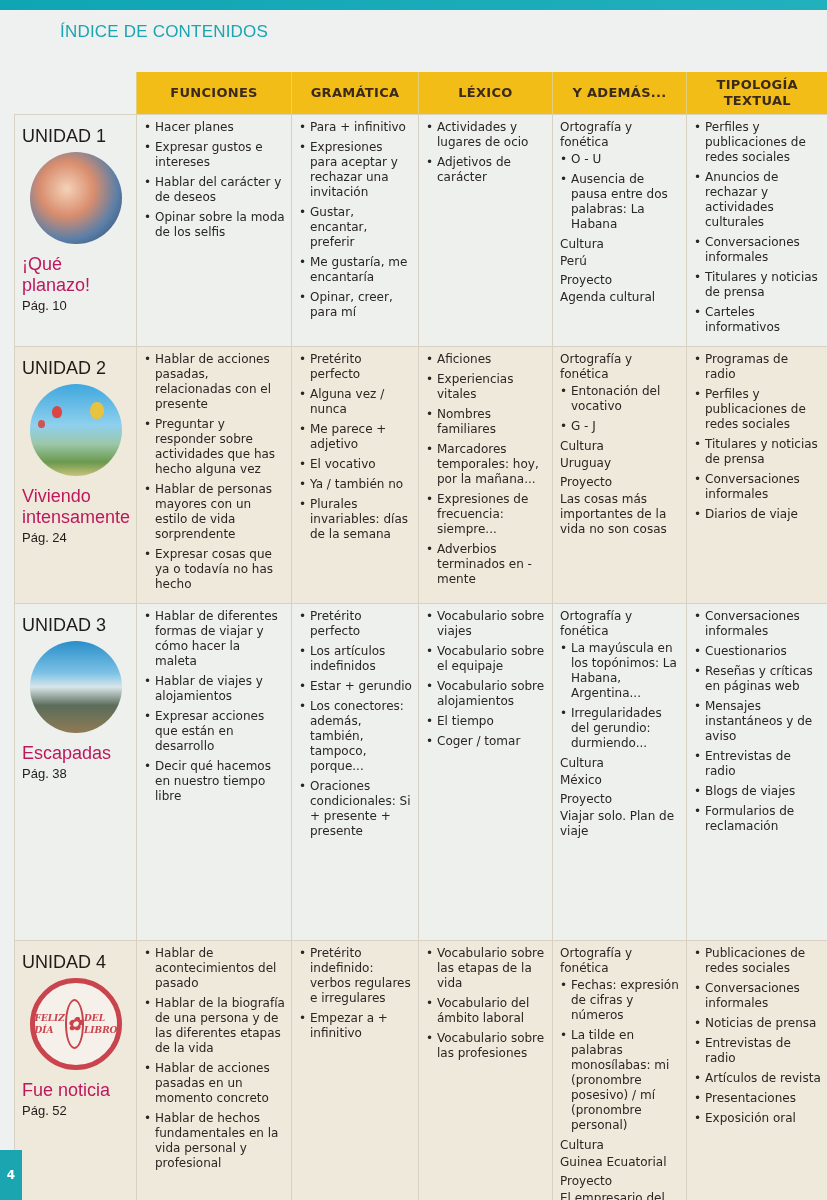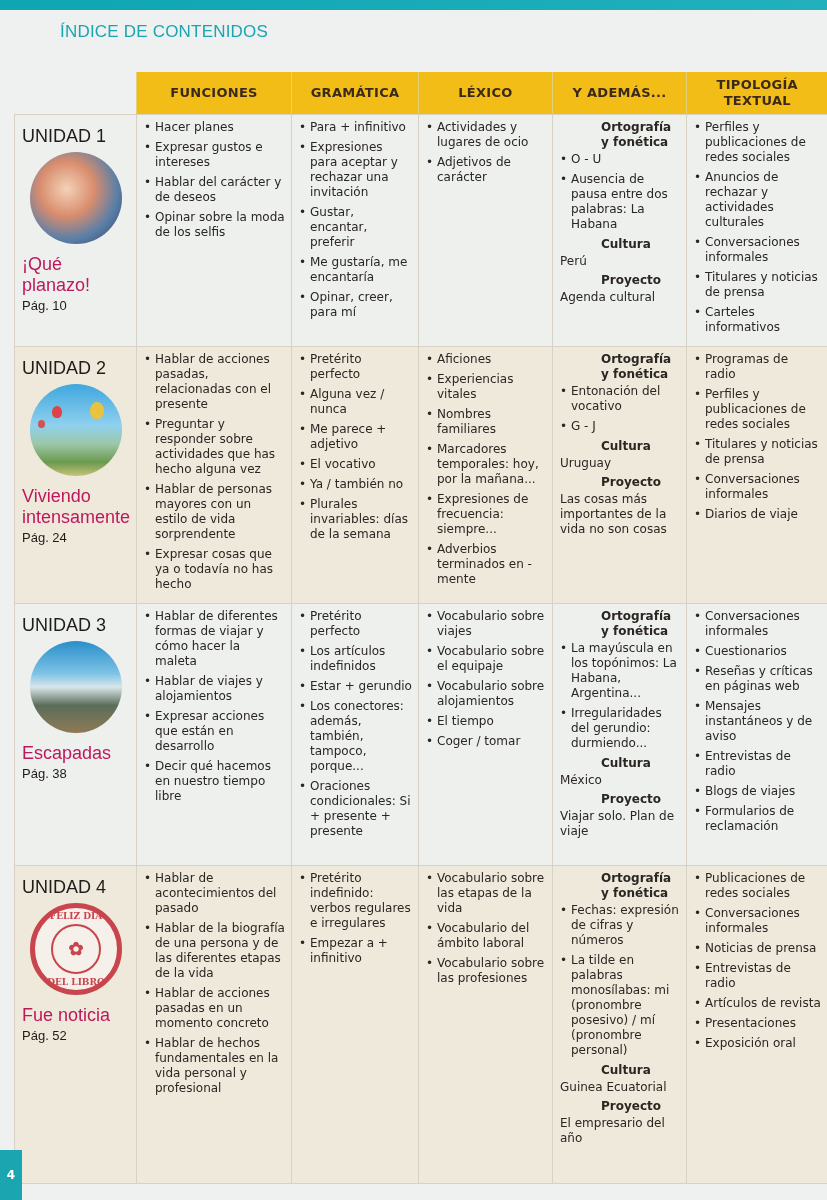--- a/index.html
+++ b/index.html
@@ -40,31 +40,31 @@
   .unit-label { font-family:"Liberation Sans", sans-serif; font-size:18px; color:#1f1c19; }
   .unit-img {
     width:92px; height:92px; border-radius:50%; margin:8px auto 10px;
   }
   .img1 { background:radial-gradient(circle at 40% 40%, #f4d2b7 0%, #d98d6e 35%, #5a7fa8 65%, #2b3b5a 100%); }
   .img2 { background:linear-gradient(180deg,#3fa7de 0%,#8fd0ee 45%,#9cc7a9 65%,#6a9a4e 85%,#c8c27b 100%); position:relative; }
   .img3 { background:linear-gradient(180deg,#2a8ec9 0%,#7cc2e6 35%,#d9e6ea 50%,#5b6d5a 70%,#8f7a55 100%); }
   .balloon { position:absolute; border-radius:50% 50% 45% 45%; }
   .img4 {
     background:#f6f0ea; border:5px solid #c9444d; box-sizing:border-box;
-    display:flex; align-items:center; justify-content:center; flex-direction:column;
-    color:#c9444d; font-family:"DejaVu Serif", serif; font-weight:bold; font-size:9px; line-height:12px;
+    display:flex; align-items:center; justify-content:center; flex-direction:row;
+    color:#c9444d; font-family:"DejaVu Serif", serif; font-weight:bold; font-size:9px; line-height:12px;font-style:italic;
   }
   .img4 .inner { width:46px; height:46px; border:2px solid #c9444d; border-radius:50%;
     display:flex; align-items:center; justify-content:center; font-size:18px; margin:2px 0; }
   .unit-title { font-family:"Liberation Sans", sans-serif; font-size:18px; color:#be185d; line-height:21px; }
   .unit-page { font-family:"Liberation Sans", sans-serif; font-size:13px; color:#1f1c19; margin-top:2px; }
   ul.bl { list-style:none; margin:0; padding:0; }
   ul.bl li { position:relative; padding-left:11px; margin-bottom:5px; }
   ul.bl li::before { content:"•"; position:absolute; left:0; top:0; font-size:12px; }
-  .sec-head { font-weight:bold; font-size:12px; margin-top:4px; margin-bottom:2px; line-height:15px;margin-left:41px; }
+  .sec-head { font-weight:normal; font-size:12px; margin-top:4px; margin-bottom:2px; line-height:15px; }
   .sec-head:first-child { margin-top:0; }
   .sec-val { margin-bottom:3px; }
   .page-num {
     position:absolute; left:0; top:1150px; width:22px; height:50px;
     background:#1aa5b0; color:#fff; font-size:12px; font-weight:bold;
     display:flex; align-items:center; justify-content:center;
   }
 </style>
 </head>
 <body>
@@ -198,21 +198,21 @@
           <ul class="bl">
             <li>Programas de radio</li>
             <li>Perfiles y publicaciones de redes sociales</li>
             <li>Titulares y noticias de prensa</li>
             <li>Conversaciones informales</li>
             <li>Diarios de viaje</li>
           </ul>
         </td>
   </tr>
 
-  <tr class="row-light" style="height: 262px;">
+  <tr class="row-light" style="height: 337px;">
     <td class="unit-cell">
       <div class="unit-label">UNIDAD 3</div>
       <div class="unit-img img3"></div>
       <div class="unit-title">Escapadas</div>
       <div class="unit-page">Pág. 38</div>
     </td>
     <td>
           <ul class="bl">
             <li>Hablar de diferentes formas de viajar y cómo hacer la maleta</li>
             <li>Hablar de viajes y alojamientos</li>

